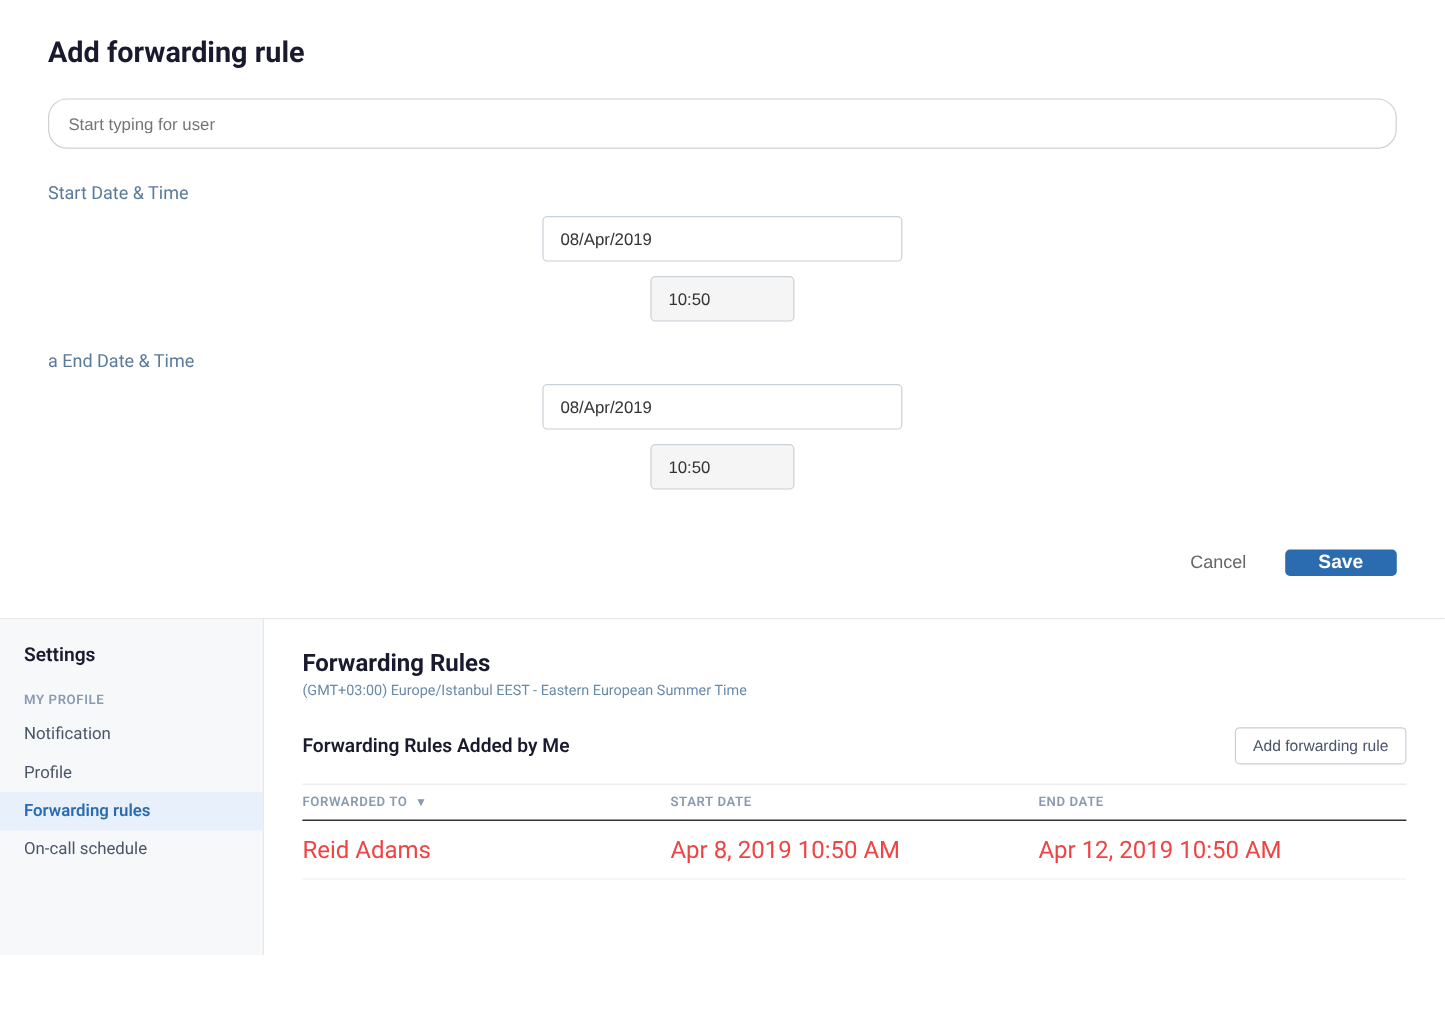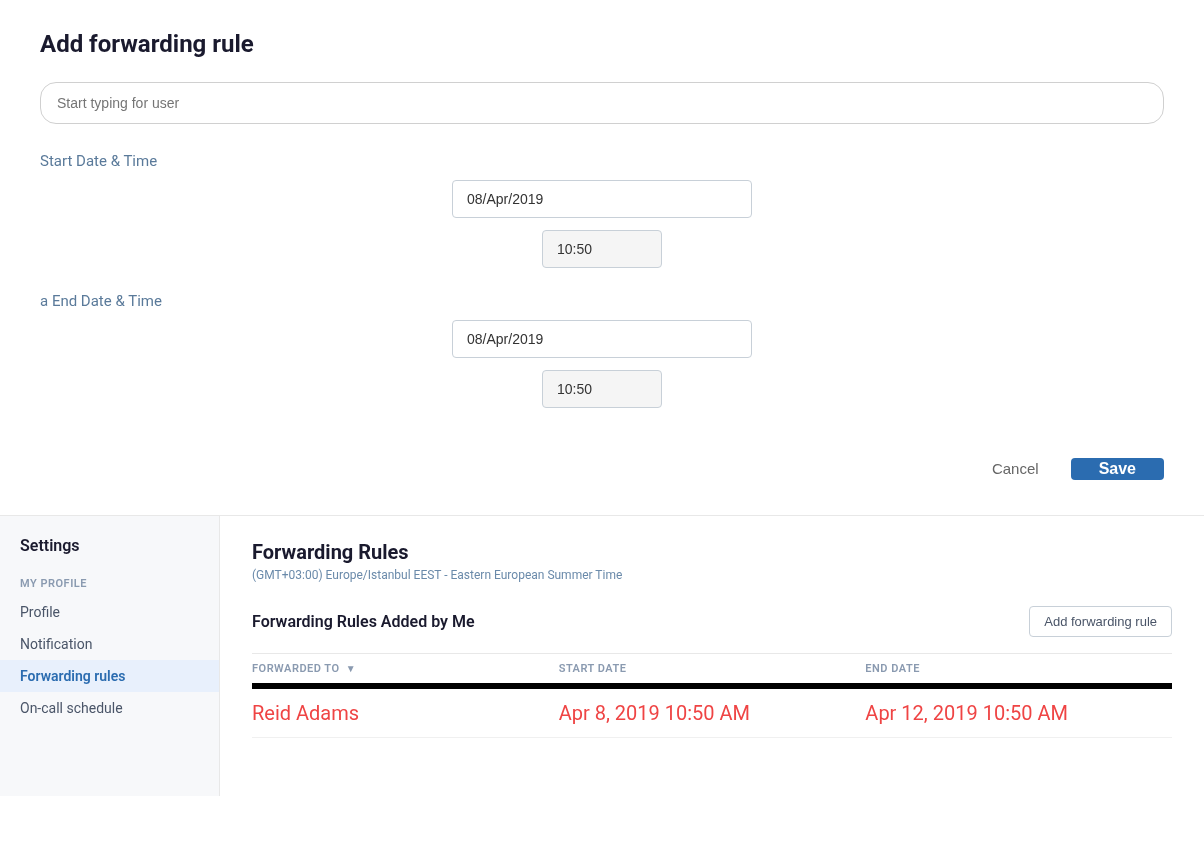--- a/index.html
+++ b/index.html
@@ -186,21 +186,21 @@
       border-radius: 4px;
       padding: 7px 14px;
       font-size: 13px;
       color: #4a5568;
       cursor: pointer;
     }
 
     .table-header {
       display: flex;
       padding: 8px 0;
-      border-bottom: 6px solid #000000;
+      border-bottom: 1px solid #000000;
       margin-bottom: 0;
     }
 
     .col-forwarded { flex: 2; }
     .col-start { flex: 2; }
     .col-end { flex: 2; }
 
     .table-col-header {
       font-size: 11px;
       font-weight: 600;
@@ -259,24 +259,24 @@
     <button class="btn-save">Save</button>
   </div>
 </div>
 
 <div class="bottom-layout">
 
   <div class="sidebar">
     <div class="sidebar-settings-title">Settings</div>
     <div class="sidebar-section-label">MY PROFILE</div>
     <div class="sidebar-item">
+      <span>Notification</span>
+    </div>
+    <div class="sidebar-item">
       <span>Profile</span>
-    </div>
-    <div class="sidebar-item">
-      <span>Notification</span>
     </div>
     <div class="sidebar-item active">
       <span>Forwarding rules</span>
     </div>
     <div class="sidebar-item">
       <span>On-call schedule</span>
     </div>
   </div>
 
   <div class="main-content">

